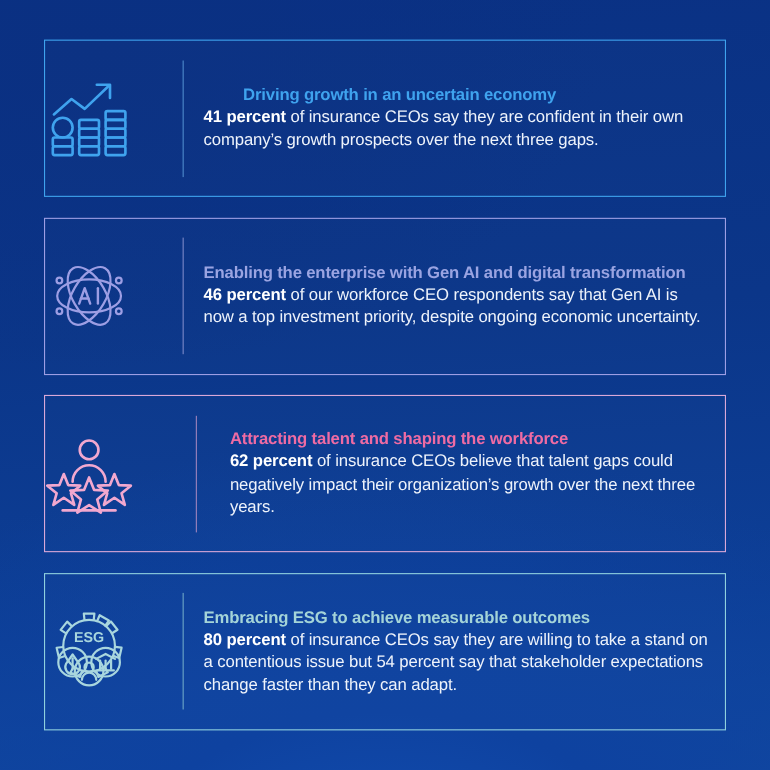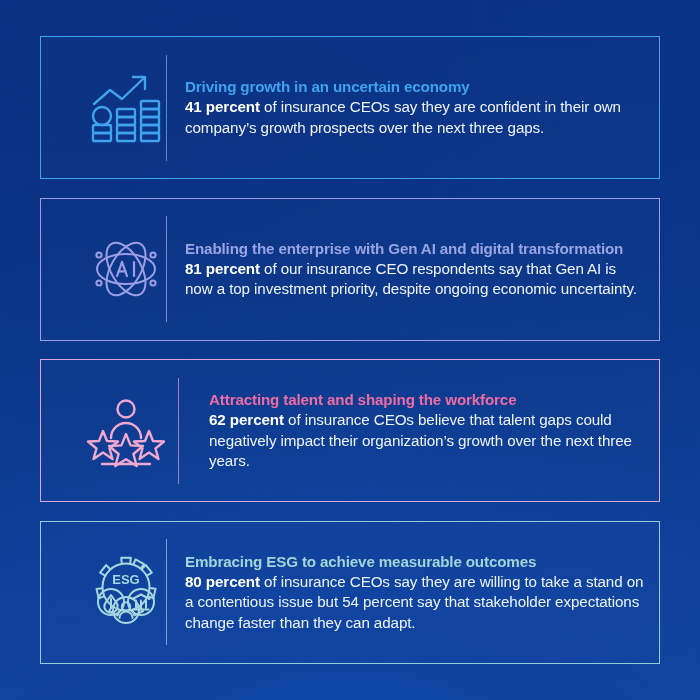--- a/index.html
+++ b/index.html
@@ -37,21 +37,21 @@
     display: flex;
     align-items: center;
     background: rgba(255,255,255,0.012);
   }
 
   .card-icon {
     flex: 0 0 125px;
     height: 100%;
     display: flex;
     align-items: center;
-    justify-content: flex-end;
+    justify-content: flex-start;
   }
 
   .card-icon svg {
     display: block;
   }
 
   .card-divider {
     flex: 0 0 1px;
     width: 1px;
     height: 106px;
@@ -80,21 +80,21 @@
     margin: 0;
   }
 
   .card-text b {
     font-weight: bold;
     color: #ffffff;
   }
 
   
   .card.theme-blue            { border-color: #3fa3ee; }
-  .card.theme-blue .card-title{ color: #3fa3ee; }
+  .card.theme-blue .card-title{ color: #3fa3ee; margin-left: 36px; }
   .card.theme-blue .card-divider { background: #5b9ad8; }
 
   .card.theme-periwinkle             { border-color: #9d9ee4; }
   .card.theme-periwinkle .card-title { color: #9aa4e2; }
   .card.theme-periwinkle .card-divider { background: #8f98d4; }
 
   .card.theme-pink             { border-color: #d9a8d8; gap: 12px; }
   .card.theme-pink .card-title { color: #ef6ba3; }
   .card.theme-pink .card-divider { background: #b98fc4; }
 
@@ -153,21 +153,21 @@
         <g stroke-width="2.2">
           <path d="M31 45 L36 31 L41 45"></path>
           <path d="M32.6 40.4 L39.4 40.4"></path>
           <path d="M48 31 L48 45"></path>
         </g>
       </svg>
     </div>
     <div class="card-divider"></div>
     <div class="card-body">
       <p class="card-title">Enabling the enterprise with Gen AI and digital transformation</p>
-      <p class="card-text"><b>81 percent</b><span> of our insurance CEO respondents say that Gen AI is now a top investment priority, despite ongoing economic uncertainty.</span></p>
+      <p class="card-text"><b>46 percent</b><span> of our workforce CEO respondents say that Gen AI is now a top investment priority, despite ongoing economic uncertainty.</span></p>
     </div>
   </div>
 
   <div class="card theme-pink">
     <div class="card-icon">
       <svg width="80" height="76" viewBox="0 0 80 76" fill="none" stroke="#f2a8cf" stroke-width="2.4" stroke-linecap="round" stroke-linejoin="round">
 
         <circle cx="40" cy="16" r="8.5"></circle>
         <path d="M25 45 a15 15 0 0 1 30 0"></path>
 

